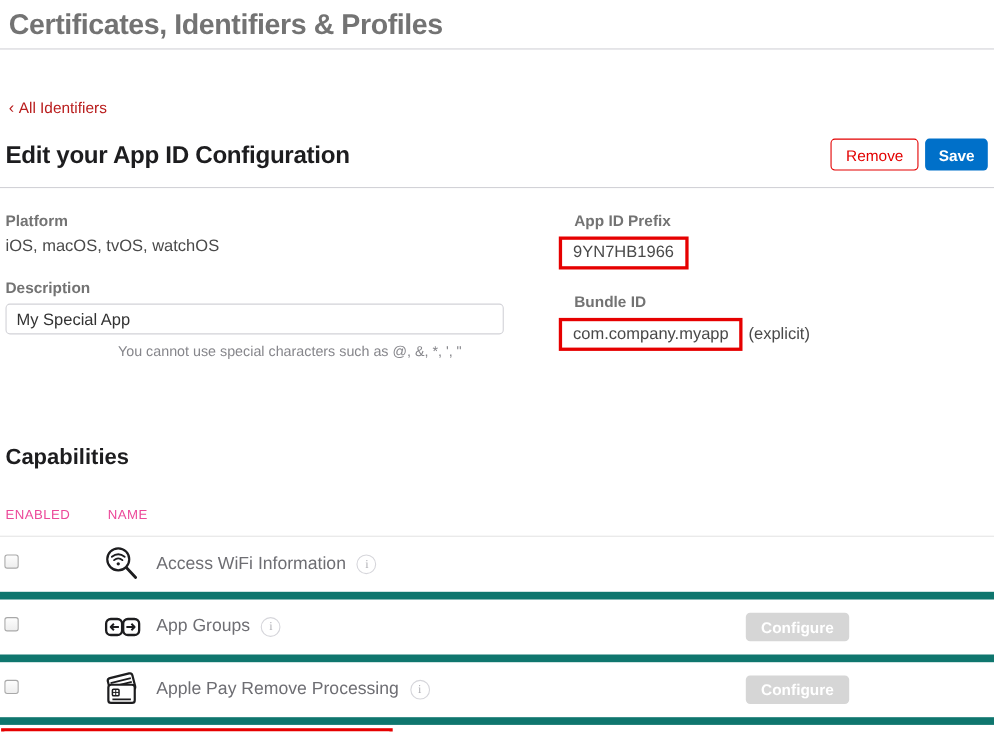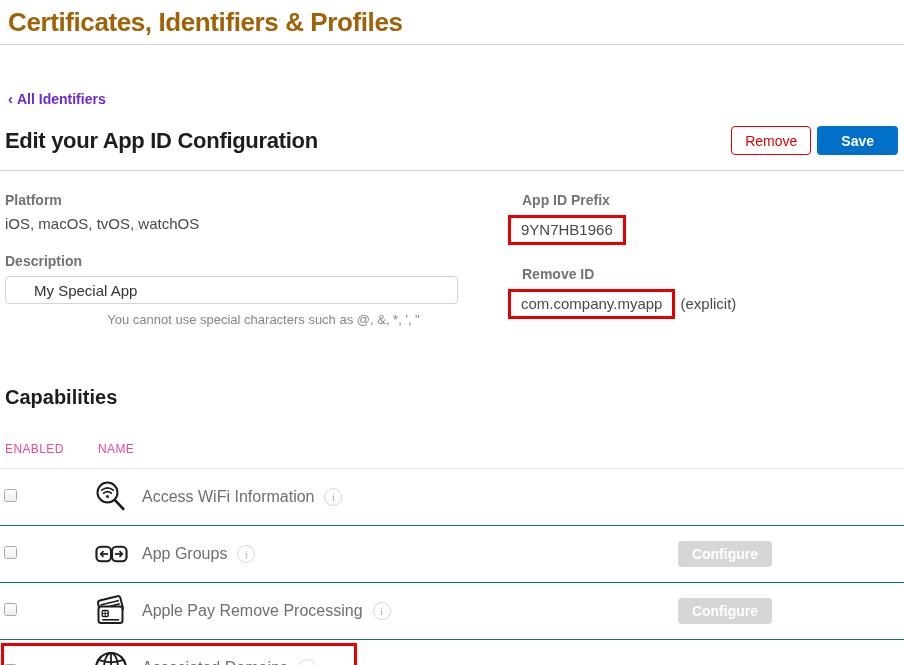--- a/index.html
+++ b/index.html
@@ -9,80 +9,80 @@
     background: #ffffff;
     font-family: "Liberation Sans", sans-serif;
     color: #1d1d1f;
     overflow: hidden;
   }
 
   
   .page-header { padding: 7px 8px 0 8px; border-bottom: 1px solid #d2d2d7; }
   .page-title {
     margin: 0 0 6px 0;
-    font-size: 26px; font-weight: bold; letter-spacing: -0.4px; color: #a16207;
+    font-size: 26px; font-weight: bold; letter-spacing: -0.4px; color: #737373;
   }
 
   .back-row { margin: 45px 0 0 8px; }
   .back-link {
-    color: #6d28d9; font-size: 14px; text-decoration: none; cursor: pointer; font-weight: bold;
+    color: #b91c1c; font-size: 14px; text-decoration: none; cursor: pointer;
   }
   .back-chevron { margin-right: 4px; font-size: 15px; }
 
   
   .editor-header {
     display: flex; align-items: center; justify-content: space-between;
     margin-top: 18px; padding: 0 6px 0 5px;
   }
   .editor-heading { margin: 0; font-size: 22px; font-weight: bold; letter-spacing: -0.3px; text-align: right; }
   .editor-actions { display: flex; gap: 6px; }
   .btn {
     font-family: "Liberation Sans", sans-serif;
     font-size: 14px; border-radius: 4px; height: 29px;
     display: inline-flex; align-items: center; cursor: pointer;
   }
   .btn-remove { background: #fff; color: #e30000; border: 1px solid #e30000; padding: 0 13px; }
-  .btn-save { background: #0070c9; color: #fff; border: none; font-weight: bold; padding: 0 24px; }
+  .btn-save { background: #0070c9; color: #fff; border: none; font-weight: bold; padding: 0 12px; }
   .editor-divider { border: none; border-top: 1px solid #d2d2d7; margin: 15px 0 0 0; }
 
   
   .form-grid { display: flex; padding: 21px 0 0 5px; }
   .form-col-left { width: 517px; }
   .form-col-right { flex: 1; }
   .field-label { font-size: 14px; font-weight: bold; color: #737373; margin-bottom: 7px; }
   .field-value { font-size: 15px; color: #494949; }
   .field-group { margin-bottom: 21px; }
   .text-input {
     width: 453px; height: 28px;
     border: 1px solid #d2d2d7; border-radius: 4px;
     font-family: "Liberation Sans", sans-serif;
-    font-size: 15px; color: #333; padding: 0 28px;
+    font-size: 15px; color: #333; padding: 0 9px;
     outline: none;
   }
   .help-text { font-size: 13px; color: #86868b; margin-top: 8px; text-align: center; }
 
   .annotation-inline {
     display: inline-block;
     border: 3px solid #e60000;
     padding: 3px 10px;
     margin-left: -14px;
   }
   .suffix { font-size: 15px; color: #494949; margin-left: 5px; }
 
   
-  .cap-heading { margin: 38px 0 0 5px; font-size: 20px; font-weight: bold; }
+  .cap-heading { margin: 57px 0 0 5px; font-size: 20px; font-weight: bold; }
   .cap-table-header {
     display: flex; margin: 33px 0 12px 0; padding-left: 5px;
     font-size: 12px; color: #ec4899; letter-spacing: 0.4px;
   }
   .col-enabled { width: 93px; }
   .cap-rows { border-top: 1px solid #e5e5e5; }
   .cap-row {
     position: relative; display: flex; align-items: center;
-    height: 57px; border-bottom: 1px solid #0f766e;
+    height: 57px; border-bottom: 7px solid #0f766e;
   }
   .cap-check-cell { width: 92px; padding-left: 4px; }
   .checkbox {
     width: 13px; height: 13px;
     border: 1px solid #a8a8a8; border-radius: 2.5px;
     background: linear-gradient(#fdfdfd, #eeeeee);
     display: inline-flex; align-items: center; justify-content: center;
     cursor: pointer;
   }
   .checkmark { display: none; font-size: 11px; line-height: 1; color: #3a3a3c; margin-top: -1px; }
@@ -144,21 +144,21 @@
       <input type="text" class="text-input" value="My Special App" style="">
       <div class="help-text">You cannot use special characters such as @, &amp;, *, ', "</div>
     </div>
   </div>
   <div class="form-col-right">
     <div class="field-group">
       <div class="field-label">App ID Prefix</div>
       <span class="annotation-inline"><span class="field-value">9YN7HB1966</span></span>
     </div>
     <div class="field-group">
-      <div class="field-label">Remove ID</div>
+      <div class="field-label">Bundle ID</div>
       <span class="annotation-inline"><span class="field-value">com.company.myapp</span></span><span class="suffix">(explicit)</span>
     </div>
   </div>
 </div>
 
 <h3 class="cap-heading">Capabilities</h3>
 
 <div class="cap-table-header">
   <span class="col-enabled">ENABLED</span>
   <span>NAME</span>

